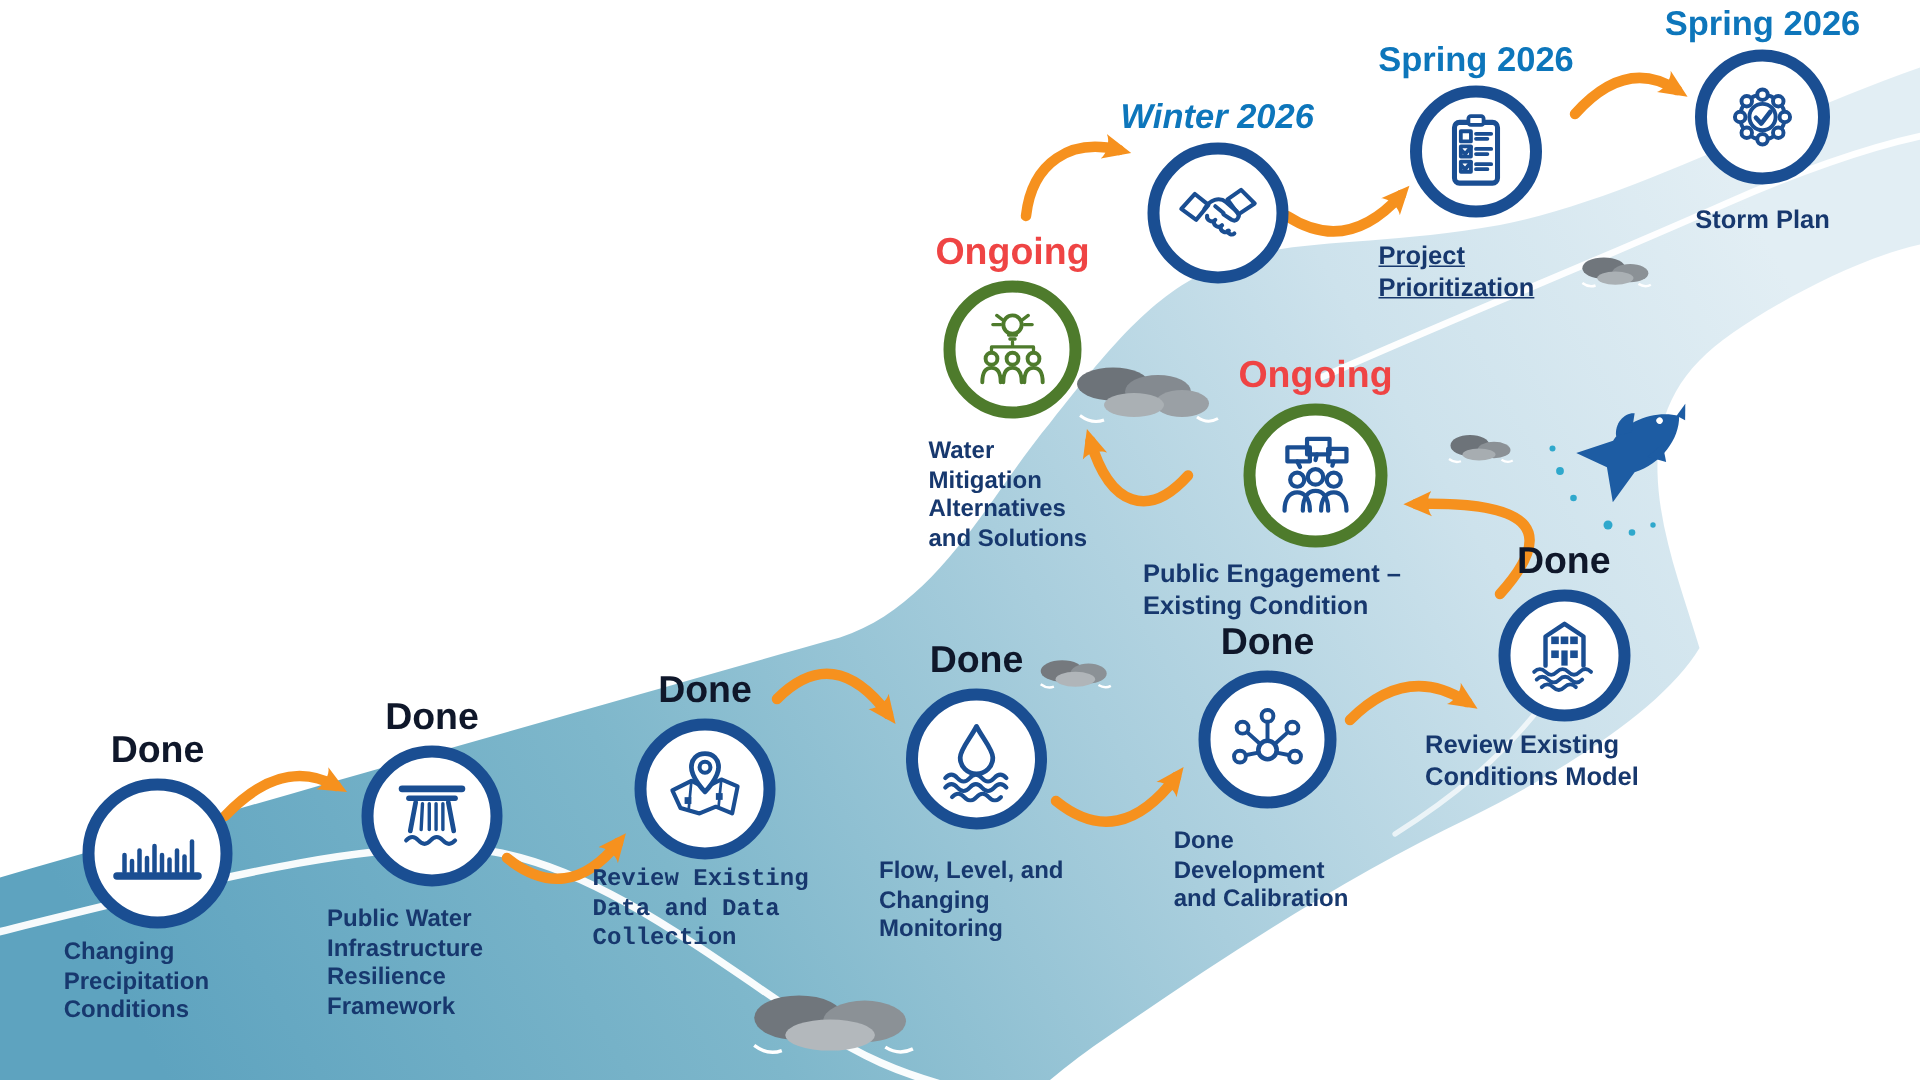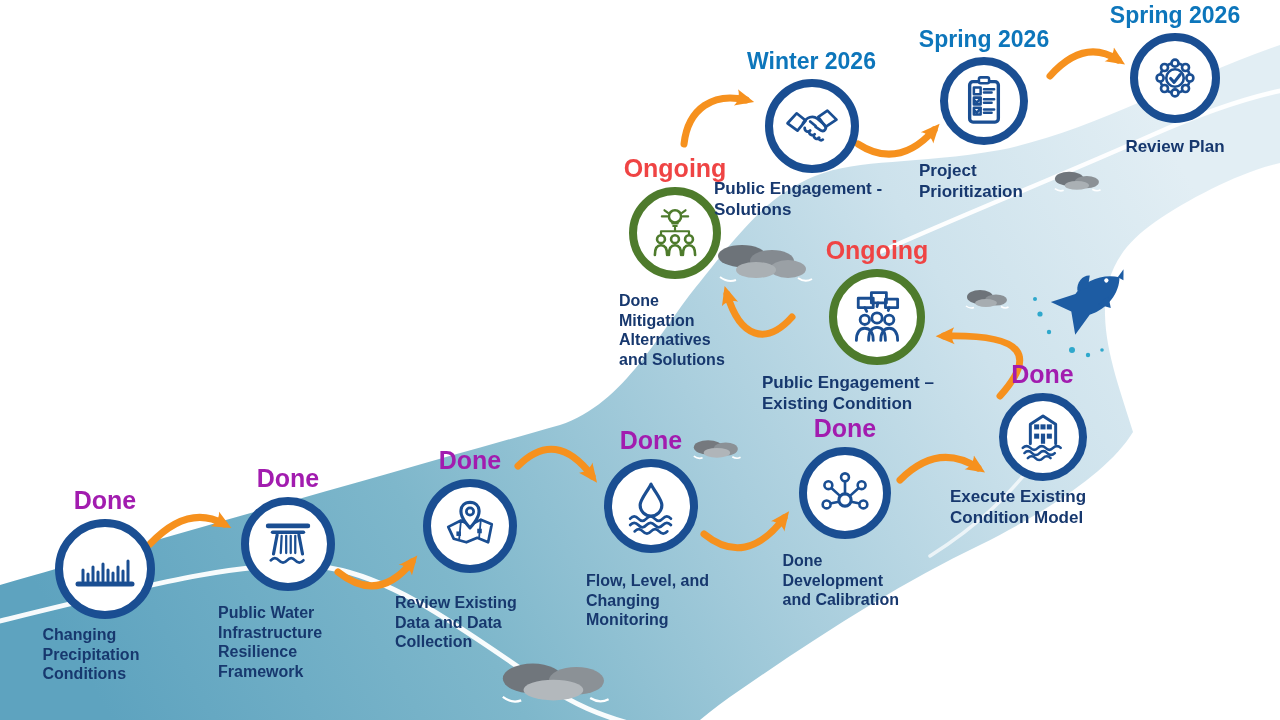--- a/index.html
+++ b/index.html
@@ -1,21 +1,21 @@
 <!DOCTYPE html>
 <html><head>
 <meta charset="utf-8">
 <style>
   html,body{margin:0;padding:0;width:1280px;height:720px;overflow:hidden;background:#ffffff;
             font-family:"Liberation Sans", sans-serif;}
   #stage{position:relative;width:1280px;height:720px;}
   #bg{position:absolute;left:0;top:0;z-index:0;}
   .ms{position:absolute;display:flex;flex-direction:column;align-items:center;text-align:left;z-index:2;}
   .status{font-weight:bold;font-size:25px;margin-bottom:4px;white-space:nowrap;}
-  .status.done{color:#a21caf;}
+  .status.done{color:#0f172a;}
   .status.ongoing{color:#ef4444;}
   .status.date{color:#0d76bb;font-size:23px;}
   .circle{background:#ffffff;border-radius:50%;display:flex;align-items:center;justify-content:center;
           box-sizing:border-box;flex-shrink:0;}
   .circle.blue{border:8px solid #1a4e92;}
   .circle.green{border:8px solid #4e7b2c;}
   .label{font-weight:bold;color:#17386e;font-size:16px;line-height:1.22;margin-top:6px;}
   .label.big{font-size:17px;}
 </style>
 </head>
@@ -172,21 +172,21 @@
     <div class="circle blue" style="width:94px;height:94px;">
       <svg width="58" height="58" viewBox="0 0 64 64" stroke="#1a4e92" fill="none" stroke-linecap="round" stroke-linejoin="round">
         <path d="M8,33 L22,26 L32,31 L44,25 L56,30 L52,50 L40,45 L28,50 L14,46 Z" stroke-width="3"></path>
         <path d="M22,26 L20,47 M44,25 L42,45" stroke-width="2"></path>
         <rect x="17" y="38" width="5" height="5" fill="#1a4e92" stroke="none"></rect>
         <rect x="40" y="35" width="5" height="5" fill="#1a4e92" stroke="none"></rect>
         <path d="M32,6 c-6,0 -10,4 -10,10 c0,8 10,18 10,18 s10,-10 10,-18 c0,-6 -4,-10 -10,-10 Z" fill="#ffffff" stroke-width="3.5"></path>
         <circle cx="32" cy="16" r="4" stroke-width="3"></circle>
       </svg>
     </div>
-    <div class="label" style="max-width:150px;margin-top:20px;">Review Existing Data and Data Collection</div>
+    <div class="label" style="max-width:150px;margin-top:4px;font-family:Liberation Mono, monospace;">Review Existing Data and Data Collection</div>
   </div>
 
   <div class="ms" style="left:576px;top:426px;width:150px;">
     <div class="status done">Done</div>
     <div class="circle blue" style="width:94px;height:94px;">
       <svg width="58" height="58" viewBox="0 0 64 64" stroke="#1a4e92" fill="none" stroke-linecap="round" stroke-linejoin="round">
         <path d="M32,8 C28,16 20,25 20,31 a12,12 0 0 0 24,0 C44,25 36,16 32,8 Z" stroke-width="3.5"></path>
         <path d="M9,46 q4.5,-5 9,0 t9,0 t9,0 t9,0 t9,0" stroke-width="3"></path>
         <path d="M9,53 q4.5,-5 9,0 t9,0 t9,0 t9,0 t9,0" stroke-width="3"></path>
         <path d="M14,60 q4.5,-5 9,0 t9,0 t9,0 t9,0" stroke-width="3"></path>
@@ -230,21 +230,21 @@
             <rect x="36.5" y="17" width="6" height="6"></rect>
           <rect x="21.5" y="28" width="6" height="6"></rect>
             <rect x="36.5" y="28" width="6" height="6"></rect>
           <rect x="29.5" y="28" width="5" height="12"></rect>
         </g>
         <path d="M8,45 q4.5,-4.5 9,0 t9,0 t9,0 t9,0 t9,0" stroke-width="3"></path>
         <path d="M10,51 q4.5,-4.5 9,0 t9,0 t9,0 t9,0" stroke-width="3"></path>
         <path d="M14,57 q4.5,-4.5 9,0 t9,0 t9,0" stroke-width="3"></path>
       </svg>
     </div>
-    <div class="label big" style="max-width:185px;">Execute Existing Condition Model</div>
+    <div class="label big" style="max-width:185px;">Review Existing Conditions Model</div>
   </div>
 
   <div class="ms" style="left:762px;top:236px;width:230px;">
     <div class="status ongoing">Ongoing</div>
     <div class="circle green" style="width:96px;height:96px;">
       <svg width="60" height="60" viewBox="0 0 64 64" stroke="#1a4e92" fill="none" stroke-linecap="round" stroke-linejoin="round">
         <g stroke-width="3">
           <rect x="12" y="12" width="16" height="10"></rect>
             <path d="M19,22 l2,4"></path>
           <rect x="26" y="6" width="16" height="11"></rect>
@@ -276,56 +276,55 @@
         <g stroke-width="3">
           <circle cx="16" cy="39" r="4.5"></circle>
             <circle cx="32" cy="39" r="4.5"></circle>
             <circle cx="48" cy="39" r="4.5"></circle>
           <path d="M9,57 c0,-8 3,-11 7,-11 s7,3 7,11"></path>
           <path d="M25,57 c0,-8 3,-11 7,-11 s7,3 7,11"></path>
           <path d="M41,57 c0,-8 3,-11 7,-11 s7,3 7,11"></path>
         </g>
       </svg>
     </div>
-    <div class="label" style="max-width:112px;margin-top:12px;">Done Mitigation Alternatives and Solutions</div>
-  </div>
-
-  <div class="ms" style="left:714px;top:48px;width:195px;">
+    <div class="label" style="max-width:112px;margin-top:12px;">Water Mitigation Alternatives and Solutions</div>
+  </div>
+
+  <div class="ms" style="left:714px;top:64px;width:195px;font-style:italic;">
     <div class="status date">Winter 2026</div>
     <div class="circle blue" style="width:94px;height:94px;">
       <svg width="58" height="58" viewBox="0 0 64 64" stroke="#1a4e92" fill="none" stroke-linecap="round" stroke-linejoin="round">
         <path d="M5,29 L15,18 L25,26 L16,37 Z" stroke-width="3"></path>
         <path d="M59,25 L49,15 L39,22 L47,33 Z" stroke-width="3"></path>
         <path d="M22,29 C26,22 33,20 38,24 L46,31 C49,34 46,39 42,37 L36,33" stroke-width="3"></path>
         <path d="M30,27 l6,5" stroke-width="3"></path>
         <path d="M24,34 a3.5,3.5 0 0 0 6,3 M29,38 a3.5,3.5 0 0 0 6,3 M34,42 a3.5,3.5 0 0 0 6,3 M39,45 a3,3 0 0 0 5,2" stroke-width="3"></path>
       </svg>
     </div>
-    <div class="label big" style="max-width:195px;">Public Engagement - Solutions</div>
   </div>
 
   <div class="ms" style="left:904px;top:26px;width:160px;">
     <div class="status date">Spring 2026</div>
     <div class="circle blue" style="width:88px;height:88px;">
       <svg width="54" height="54" viewBox="0 0 64 64" stroke="#1a4e92" fill="none" stroke-linecap="round" stroke-linejoin="round">
         <rect x="15" y="9" width="34" height="48" rx="4" stroke-width="4"></rect>
         <rect x="26" y="4" width="12" height="7" rx="2" stroke-width="3" fill="#ffffff"></rect>
         <g stroke-width="3">
           <rect x="20" y="16" width="8" height="8"></rect>
           <rect x="20" y="28" width="8" height="8"></rect>
             <path d="M21,31.5 l2.5,2.5 l4.5,-5.5"></path>
           <rect x="20" y="40" width="8" height="8"></rect>
             <path d="M21,43.5 l2.5,2.5 l4.5,-5.5"></path>
           <path d="M32,18 h12 M32,22 h9"></path>
           <path d="M32,30 h12 M32,34 h9"></path>
           <path d="M32,42 h12 M32,46 h9"></path>
         </g>
       </svg>
     </div>
-    <div class="label big" style="max-width:130px;margin-top:16px;">Project Prioritization</div>
+    <div class="label big" style="max-width:130px;margin-top:16px;text-decoration:underline;">Project Prioritization</div>
   </div>
 
   <div class="ms" style="left:1095px;top:2px;width:160px;">
     <div class="status date">Spring 2026</div>
     <div class="circle blue" style="width:90px;height:90px;">
       <svg width="56" height="56" viewBox="0 0 64 64" stroke="#1a4e92" fill="none" stroke-linecap="round" stroke-linejoin="round">
         <circle cx="32" cy="32" r="17" stroke-width="3"></circle>
         <g stroke-width="3" fill="#ffffff">
           <circle cx="49" cy="32" r="4"></circle>
             <circle cx="44" cy="44" r="4"></circle>
@@ -333,16 +332,16 @@
           <circle cx="20" cy="44" r="4"></circle>
             <circle cx="15" cy="32" r="4"></circle>
             <circle cx="20" cy="20" r="4"></circle>
           <circle cx="32" cy="15" r="4"></circle>
             <circle cx="44" cy="20" r="4"></circle>
         </g>
         <circle cx="32" cy="32" r="10" stroke-width="3"></circle>
         <path d="M27,32.5 l4,4.5 l7,-9" stroke-width="3.5"></path>
       </svg>
     </div>
-    <div class="label big" style="max-width:160px;margin-top:14px;">Review Plan</div>
+    <div class="label big" style="max-width:160px;margin-top:14px;">Storm Plan</div>
   </div>
 
 </div>
 
 </body></html>

